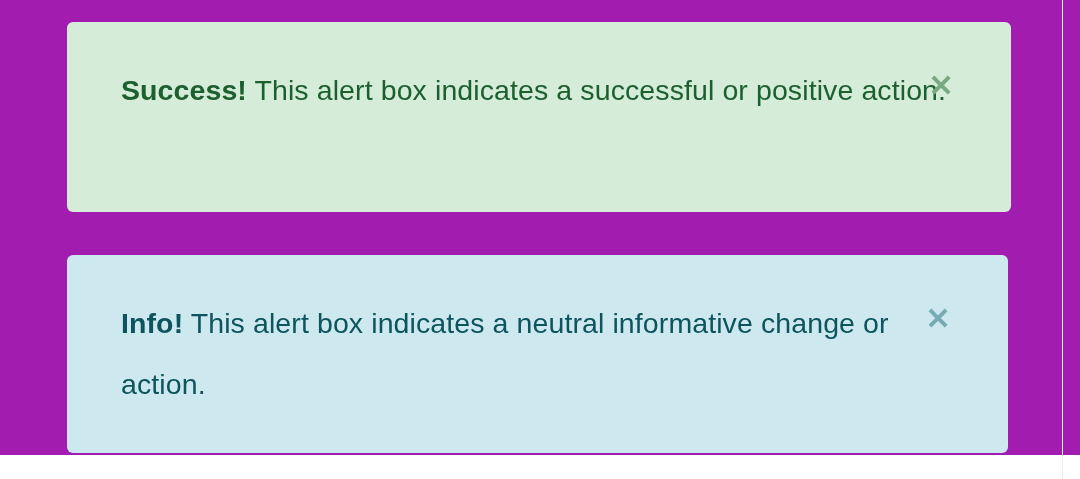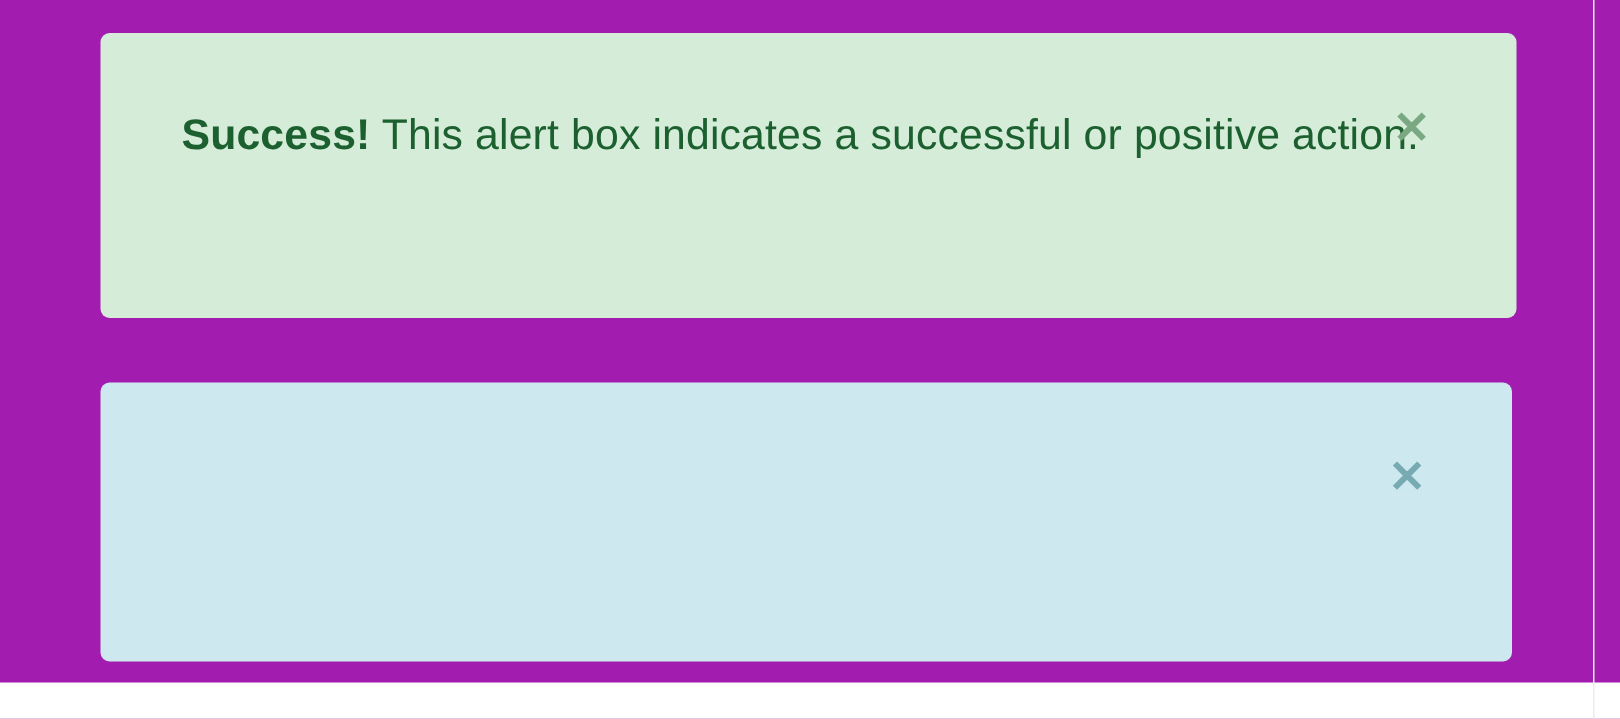--- a/index.html
+++ b/index.html
@@ -115,19 +115,20 @@
   <div class="alert-stack">
 
     <div class="alert alert-success">
       <p class="alert-text"><span class="alert-strong">Success!</span><span> This alert box indicates a successful or positive action.</span></p>
       <button class="close-btn">
           <span class="close-glyph">✕</span>
         </button>
     </div>
 
     <div class="alert alert-info">
+      <p class="alert-text"><span class="alert-strong">Info!</span><span> This alert box indicates a neutral informative change or action.</span></p>
       <button class="close-btn">
           <span class="close-glyph">✕</span>
         </button>
     </div>
 
   </div>
 </div>
 
 </body></html>

